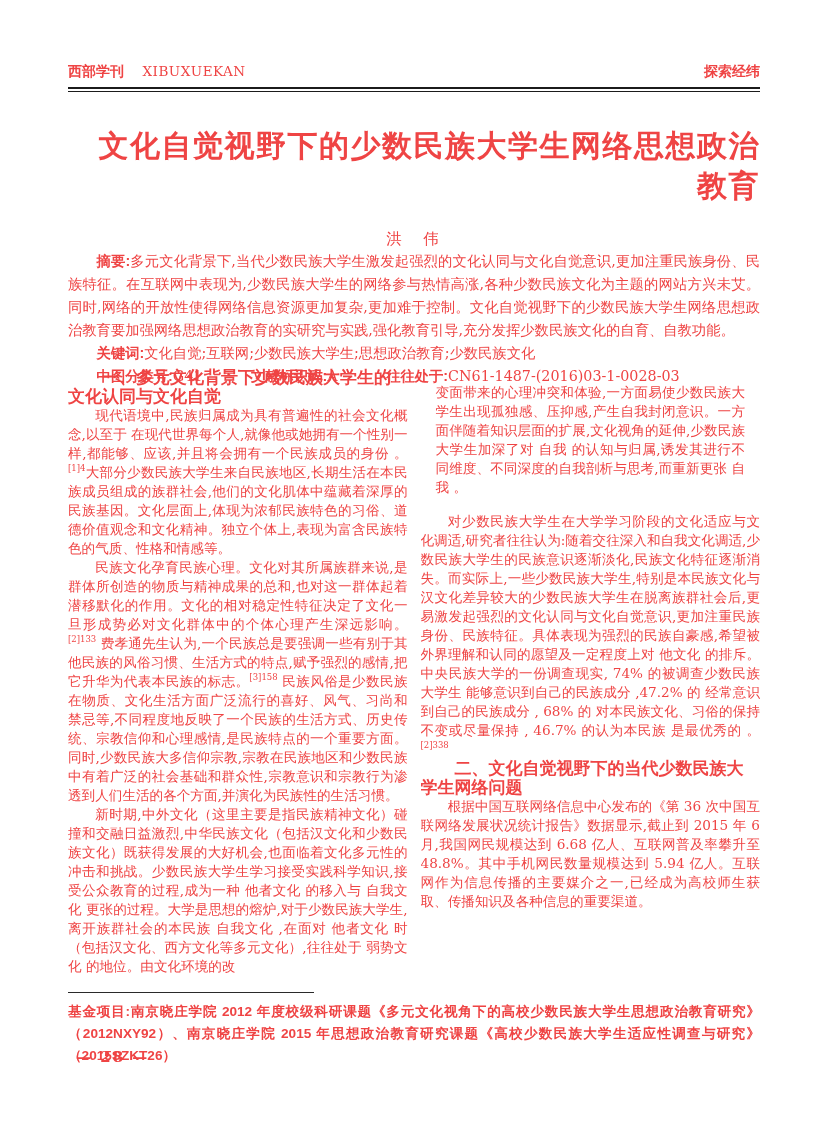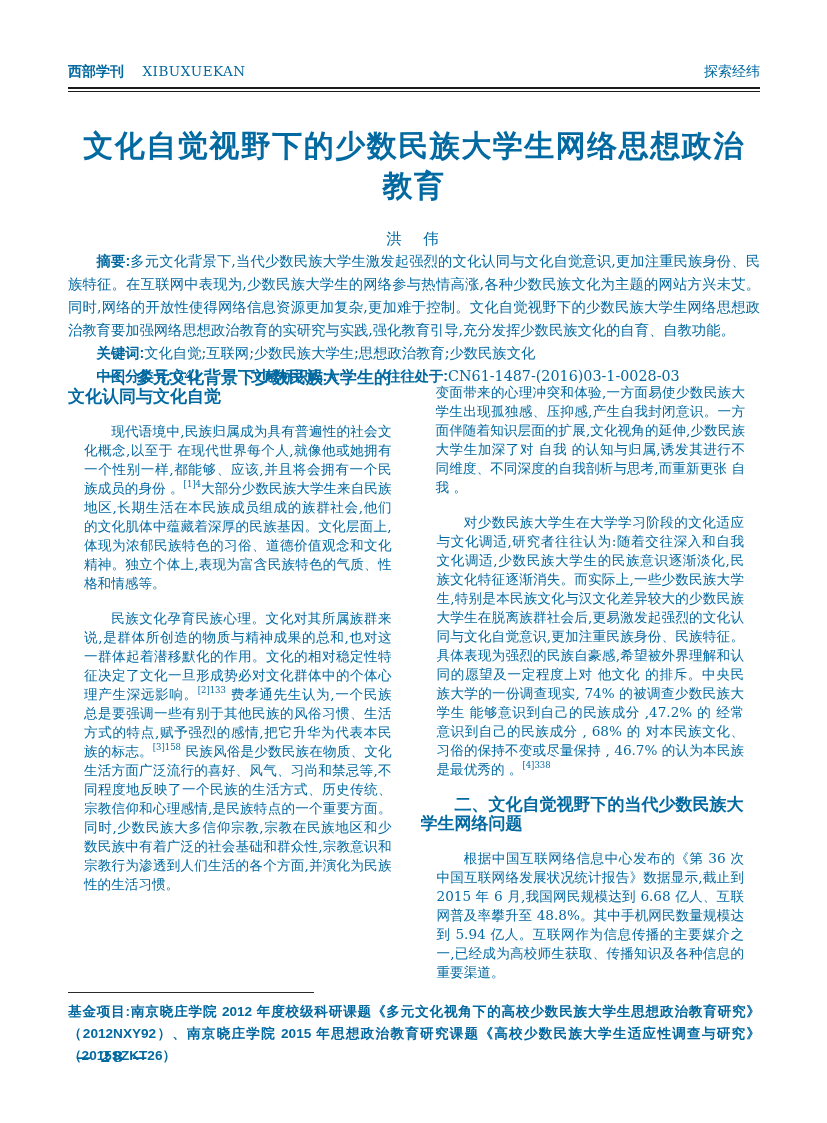--- a/index.html
+++ b/index.html
@@ -1,39 +1,39 @@
 <!DOCTYPE html>
 <html><head>
 <meta charset="utf-8">
 <style>
   html,body{margin:0;padding:0;background:#9a9a9a;}
   .page{
     position:relative;
     width:827px;height:1123px;
     margin:0 auto;
     background:#ffffff;
-    color:#0369a1;
+    color:#ef4444;
     font-family:"DejaVu Serif","Liberation Serif",serif;
     overflow:hidden;
   }
   .hei{font-family:"Liberation Sans","DejaVu Sans",sans-serif;font-weight:700;}
 
   
   .top-block{position:absolute;top:62px;left:68px;width:692px;}
   .journal-header{display:flex;justify-content:space-between;align-items:baseline;font-size:14px;line-height:19px;}
   .jh-cn{font-family:"Liberation Sans","DejaVu Sans",sans-serif;font-weight:700;}
   .jh-en{font-size:13.5px;margin-left:14px;letter-spacing:0.5px;}
-  .jh-right{font-family:"Liberation Sans","DejaVu Sans",sans-serif;font-weight:400;}
+  .jh-right{font-family:"Liberation Sans","DejaVu Sans",sans-serif;font-weight:700;}
   .rule-thick{margin-top:6px;border-top:2.5px solid #1b1b1b;height:0;}
   .rule-thin{margin-top:2px;border-top:1px solid #1b1b1b;height:0;}
 
   .title{
     margin:34px 0 12px 0;
     font-size:30px;font-weight:700;letter-spacing:1.5px;
-    text-align:center;line-height:40px;
+    text-align:right;line-height:40px;
   }
   .author{margin-top:23px;text-align:center;font-size:15.5px;letter-spacing:3px;}
 
   .abstract{margin:0 0 0 0;font-size:14.3px;line-height:23px;text-indent:2em;text-align:justify;}
   .keywords{margin:0;font-size:14.3px;line-height:23px;text-indent:2em;}
   .meta{margin:0;font-size:14.3px;line-height:23px;text-indent:2em;white-space:nowrap;}
   .meta-item{margin-right:44px;}
   .meta-item:last-child{margin-right:0;}
 
   
@@ -41,21 +41,21 @@
     position:absolute;top:368px;left:68px;width:692px;height:629px;
     display:flex;gap:13px;overflow:hidden;
     font-size:13.6px;line-height:19px;
   }
   .col{width:339.5px;flex:0 0 auto;text-align:justify;overflow:hidden;}
   .col .heading{
     font-family:"Liberation Sans","DejaVu Sans",sans-serif;
     font-weight:700;font-size:17px;line-height:19px;
     margin:0;text-indent:2em;text-align:left;
   }
-  .col .para{margin:16px;text-indent:2em;}
+  .col .para{margin:0;text-indent:2em;}
   .col .cont{margin:15px;text-indent:0;}
   sup{font-size:8.5px;line-height:0;}
 
   
   .footnote{position:absolute;top:992px;left:68px;width:692px;}
   .footnote-rule{width:246px;border-top:1.5px solid #2a2a2a;height:0;margin-bottom:8px;}
   .footnote-text{
     margin:0;font-family:"Liberation Sans","DejaVu Sans",sans-serif;font-weight:700;
     font-size:13.6px;line-height:22px;text-align:justify;
   }
@@ -90,24 +90,25 @@
       <span class="meta-item"><b class="hei">文献标识码:</b><span>A</span></span>
       <span class="meta-item"><b class="hei">往往处于:</b><span>CN61-1487-(2016)03-1-0028-03</span></span>
     </p>
   </div>
 
   <div class="columns">
     <div class="col" id="col-left">
         <h3 class="heading">一、多元文化背景下少数民族大学生的文化认同与文化自觉</h3>
         <p class="para">现代语境中,民族归属成为具有普遍性的社会文化概念,以至于 在现代世界每个人,就像他或她拥有一个性别一样,都能够、应该,并且将会拥有一个民族成员的身份 。<sup>[1]4</sup>大部分少数民族大学生来自民族地区,长期生活在本民族成员组成的族群社会,他们的文化肌体中蕴藏着深厚的民族基因。文化层面上,体现为浓郁民族特色的习俗、道德价值观念和文化精神。独立个体上,表现为富含民族特色的气质、性格和情感等。</p>
         <p class="para">民族文化孕育民族心理。文化对其所属族群来说,是群体所创造的物质与精神成果的总和,也对这一群体起着潜移默化的作用。文化的相对稳定性特征决定了文化一旦形成势必对文化群体中的个体心理产生深远影响。<sup>[2]133</sup> 费孝通先生认为,一个民族总是要强调一些有别于其他民族的风俗习惯、生活方式的特点,赋予强烈的感情,把它升华为代表本民族的标志。<sup>[3]158</sup> 民族风俗是少数民族在物质、文化生活方面广泛流行的喜好、风气、习尚和禁忌等,不同程度地反映了一个民族的生活方式、历史传统、宗教信仰和心理感情,是民族特点的一个重要方面。同时,少数民族大多信仰宗教,宗教在民族地区和少数民族中有着广泛的社会基础和群众性,宗教意识和宗教行为渗透到人们生活的各个方面,并演化为民族性的生活习惯。</p>
+        <p class="para">新时期,中外文化（这里主要是指民族精神文化）碰撞和交融日益激烈,中华民族文化（包括汉文化和少数民族文化）既获得发展的大好机会,也面临着文化多元性的冲击和挑战。少数民族大学生学习接受实践科学知识,接受公众教育的过程,成为一种 他者文化 的移入与 自我文化 更张的过程。大学是思想的熔炉,对于少数民族大学生,离开族群社会的本民族 自我文化 ,在面对 他者文化 时（包括汉文化、西方文化等多元文化）,往往处于 弱势文化 的地位。由文化环境的改</p>
       </div>
     <div class="col" id="col-right">
         <p class="cont">变面带来的心理冲突和体验,一方面易使少数民族大学生出现孤独感、压抑感,产生自我封闭意识。一方面伴随着知识层面的扩展,文化视角的延伸,少数民族大学生加深了对 自我 的认知与归属,诱发其进行不同维度、不同深度的自我剖析与思考,而重新更张 自我 。</p>
-        <p class="para">对少数民族大学生在大学学习阶段的文化适应与文化调适,研究者往往认为:随着交往深入和自我文化调适,少数民族大学生的民族意识逐渐淡化,民族文化特征逐渐消失。而实际上,一些少数民族大学生,特别是本民族文化与汉文化差异较大的少数民族大学生在脱离族群社会后,更易激发起强烈的文化认同与文化自觉意识,更加注重民族身份、民族特征。具体表现为强烈的民族自豪感,希望被外界理解和认同的愿望及一定程度上对 他文化 的排斥。中央民族大学的一份调查现实, 74% 的被调查少数民族大学生 能够意识到自己的民族成分 ,47.2% 的 经常意识到自己的民族成分 , 68% 的 对本民族文化、习俗的保持不变或尽量保持 , 46.7% 的认为本民族 是最优秀的 。<sup>[4]338</sup></p>
+        <p class="para">对少数民族大学生在大学学习阶段的文化适应与文化调适,研究者往往认为:随着交往深入和自我文化调适,少数民族大学生的民族意识逐渐淡化,民族文化特征逐渐消失。而实际上,一些少数民族大学生,特别是本民族文化与汉文化差异较大的少数民族大学生在脱离族群社会后,更易激发起强烈的文化认同与文化自觉意识,更加注重民族身份、民族特征。具体表现为强烈的民族自豪感,希望被外界理解和认同的愿望及一定程度上对 他文化 的排斥。中央民族大学的一份调查现实, 74% 的被调查少数民族大学生 能够意识到自己的民族成分 ,47.2% 的 经常意识到自己的民族成分 , 68% 的 对本民族文化、习俗的保持不变或尽量保持 , 46.7% 的认为本民族 是最优秀的 。<sup>[2]338</sup></p>
         <h3 class="heading">二、文化自觉视野下的当代少数民族大学生网络问题</h3>
         <p class="para">根据中国互联网络信息中心发布的《第 36 次中国互联网络发展状况统计报告》数据显示,截止到 2015 年 6 月,我国网民规模达到 6.68 亿人、互联网普及率攀升至 48.8%。其中手机网民数量规模达到 5.94 亿人。互联网作为信息传播的主要媒介之一,已经成为高校师生获取、传播知识及各种信息的重要渠道。</p>
       </div>
   </div>
 
   <div class="footnote">
     <div class="footnote-rule"></div>
     <p class="footnote-text">基金项目:南京晓庄学院 2012 年度校级科研课题《多元文化视角下的高校少数民族大学生思想政治教育研究》（2012NXY92）、南京晓庄学院 2015 年思想政治教育研究课题《高校少数民族大学生适应性调查与研究》（2015SZKT26）</p>
   </div>
 

